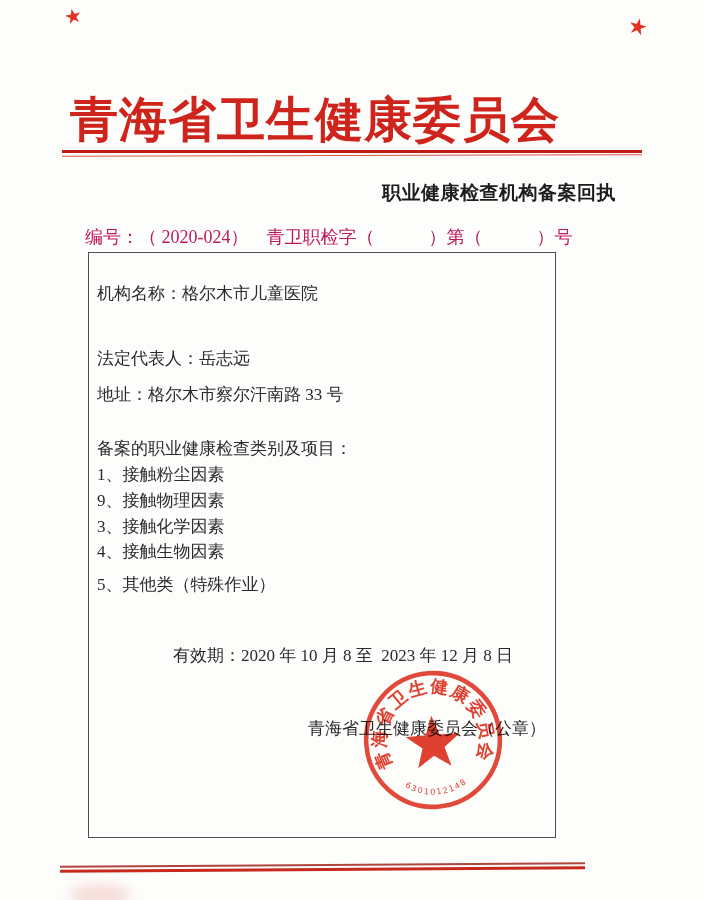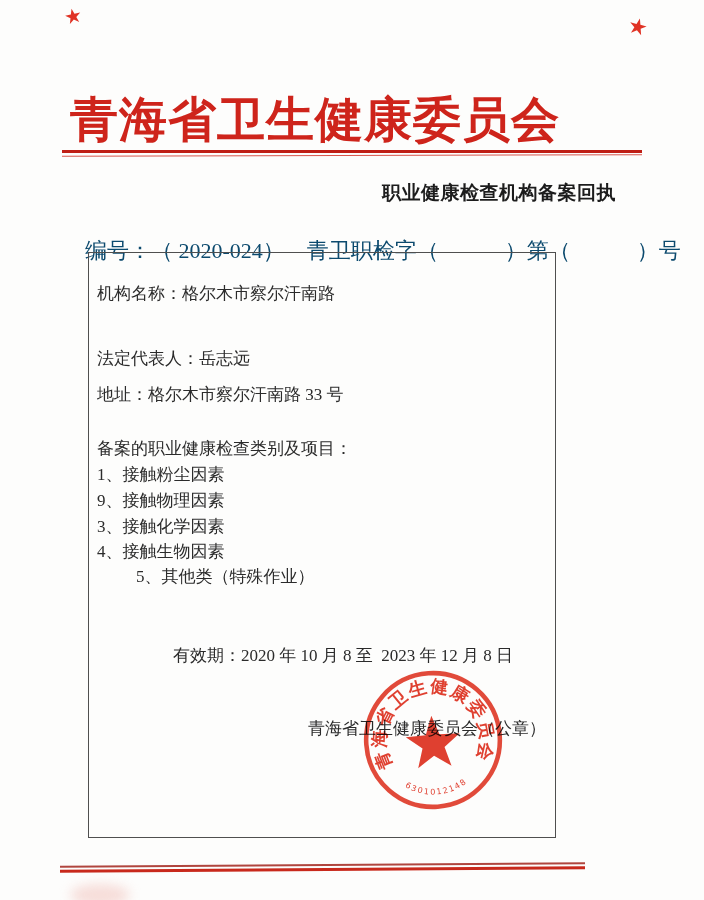--- a/index.html
+++ b/index.html
@@ -40,24 +40,24 @@
     left:0; top:180px; width:616px;
     text-align:right;
     font-size:19px;
     font-weight:bold;
     letter-spacing:0.5px;
     color:#1c1c1c;
     white-space:pre;
   }
   .number-line {
     position:absolute;
-    left:85px; top:236px;
-    font-size:22px;
+    left:85px; top:225px;
+    font-size:18px;
     white-space:pre;
-    color:#0c4a6e;
+    color:#be185d;
   }
   .form-box {
     position:absolute;
     left:88px; top:252px; width:468px; height:586px;
     border:1.5px solid #4f4f4f;
   }
   .fline {
     position:absolute;
     left:8px;
     font-size:17px;
@@ -66,21 +66,21 @@
     line-height:1.15;
   }
   .fline.org      { top:31px; }
   .fline.rep      { top:96px; }
   .fline.addr     { top:132px; }
   .fline.cathead  { top:186px; }
   .fline.cat0     { top:212px; }
   .fline.cat1     { top:238px; }
   .fline.cat2     { top:264px; }
   .fline.cat3     { top:289px; }
-  .fline.cat4     { top:314px;margin-left:39px; }
+  .fline.cat4     { top:322px; }
   .fline.validity { top:393px; left:84px; }
   .fline.issuer   { top:466px; left:219px; }
   .fline.issdate  { top:516px; left:289px; }
   .seal {
     position:absolute;
     left:352px; top:659px;
     width:162px; height:162px;
     mix-blend-mode:multiply;
     opacity:0.92;
     transform:rotate(-4deg);
@@ -112,21 +112,21 @@
 <div class="rule-top">
   <div class="thick"></div>
   <div class="thin"></div>
 </div>
 
 <div class="doc-subtitle">职业健康检查机构备案回执</div>
 
 <div class="number-line">编号：（ 2020-024）　青卫职检字（　　　）第（　　　）号</div>
 
 <div class="form-box">
-  <div class="fline org">机构名称：格尔木市察尔汗南路</div>
+  <div class="fline org">机构名称：格尔木市儿童医院</div>
   <div class="fline rep">法定代表人：岳志远</div>
   <div class="fline addr">地址：格尔木市察尔汗南路 33 号</div>
   <div class="fline cathead">备案的职业健康检查类别及项目：</div>
   <div class="fline cat0">1、接触粉尘因素</div>
   <div class="fline cat1">9、接触物理因素</div>
   <div class="fline cat2">3、接触化学因素</div>
   <div class="fline cat3">4、接触生物因素</div>
   <div class="fline cat4">5、其他类（特殊作业）</div>
   <div class="fline validity">有效期：2020 年 10 月 8 至  2023 年 12 月 8 日</div>
   <div class="fline issuer">青海省卫生健康委员会（公章）</div>

